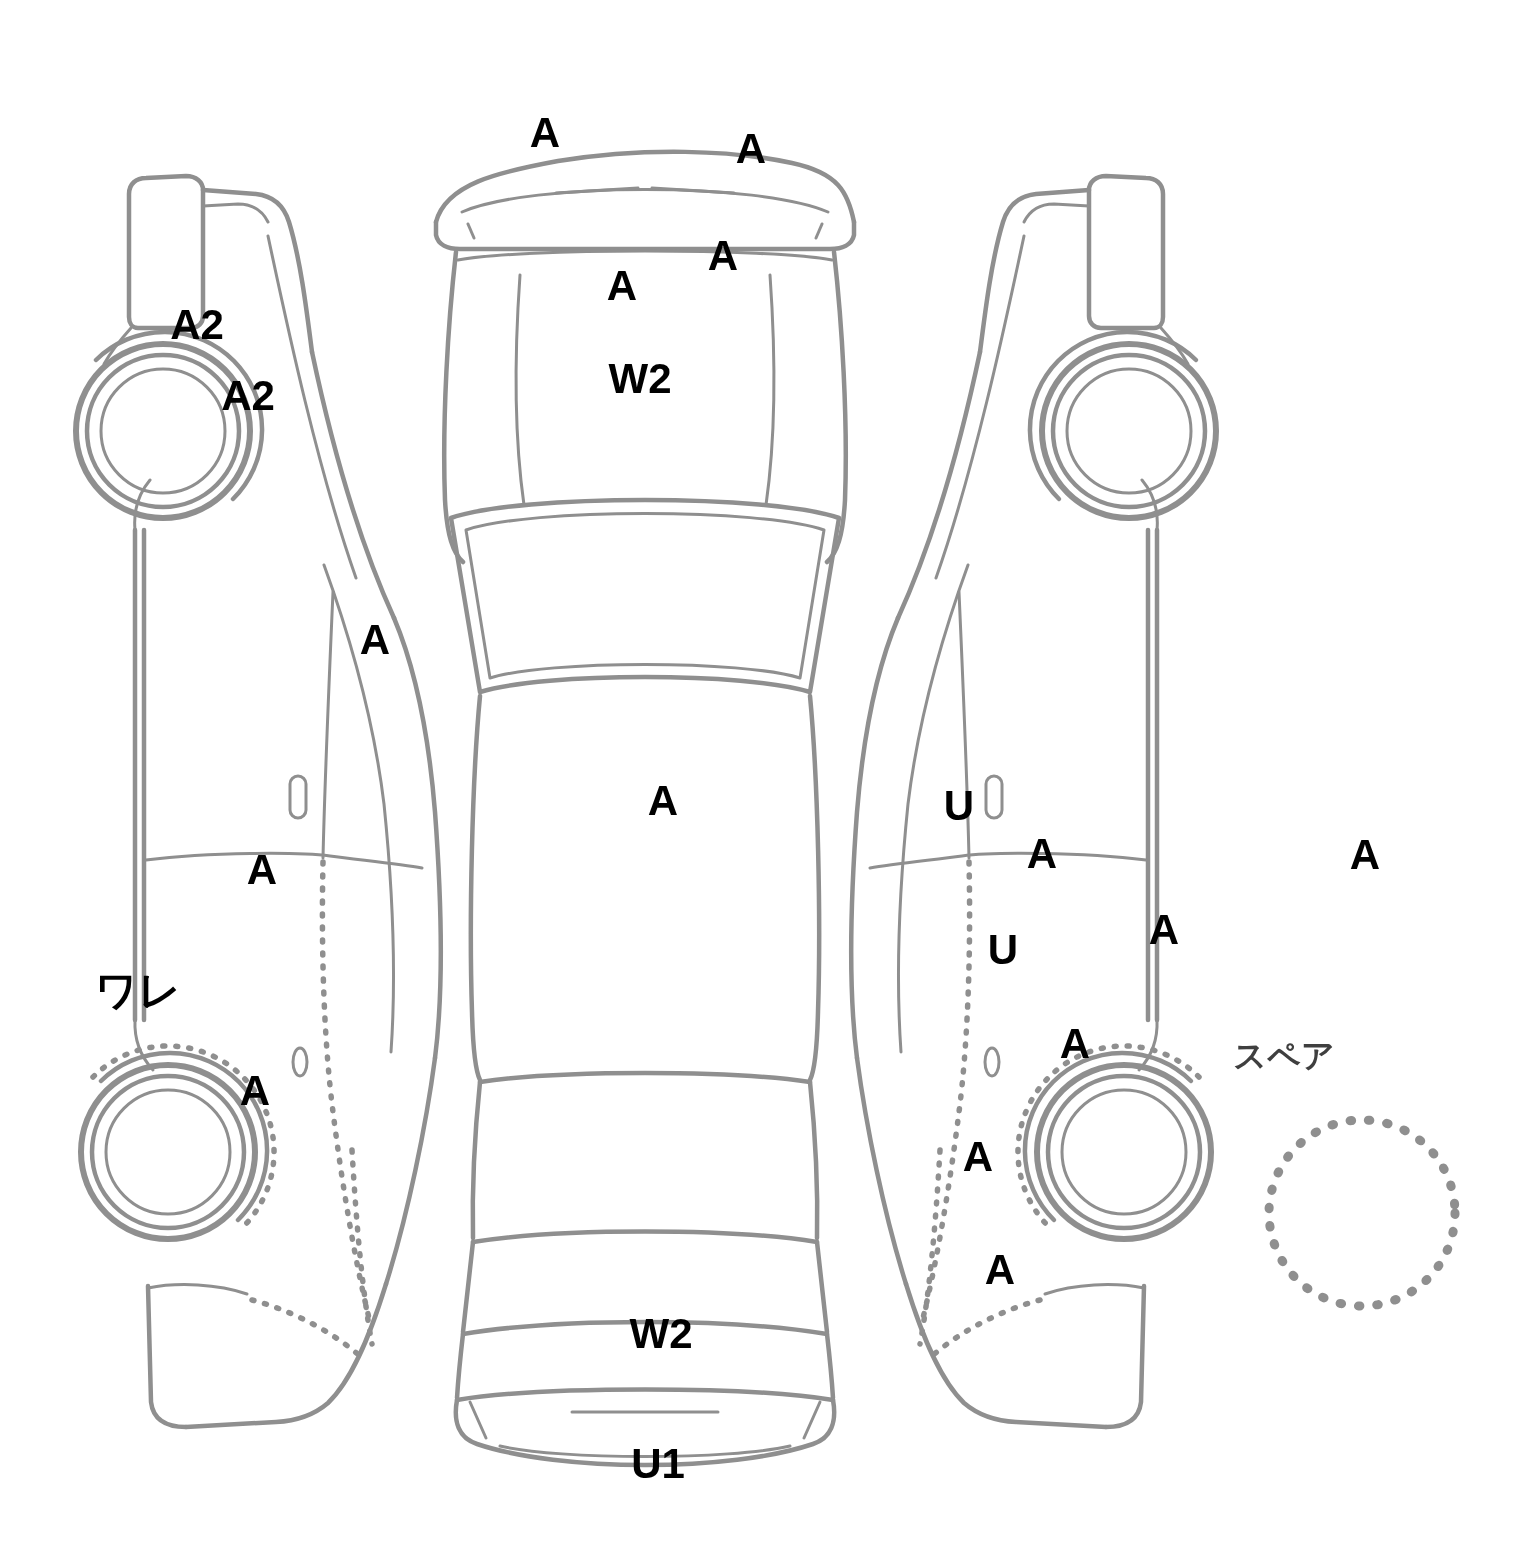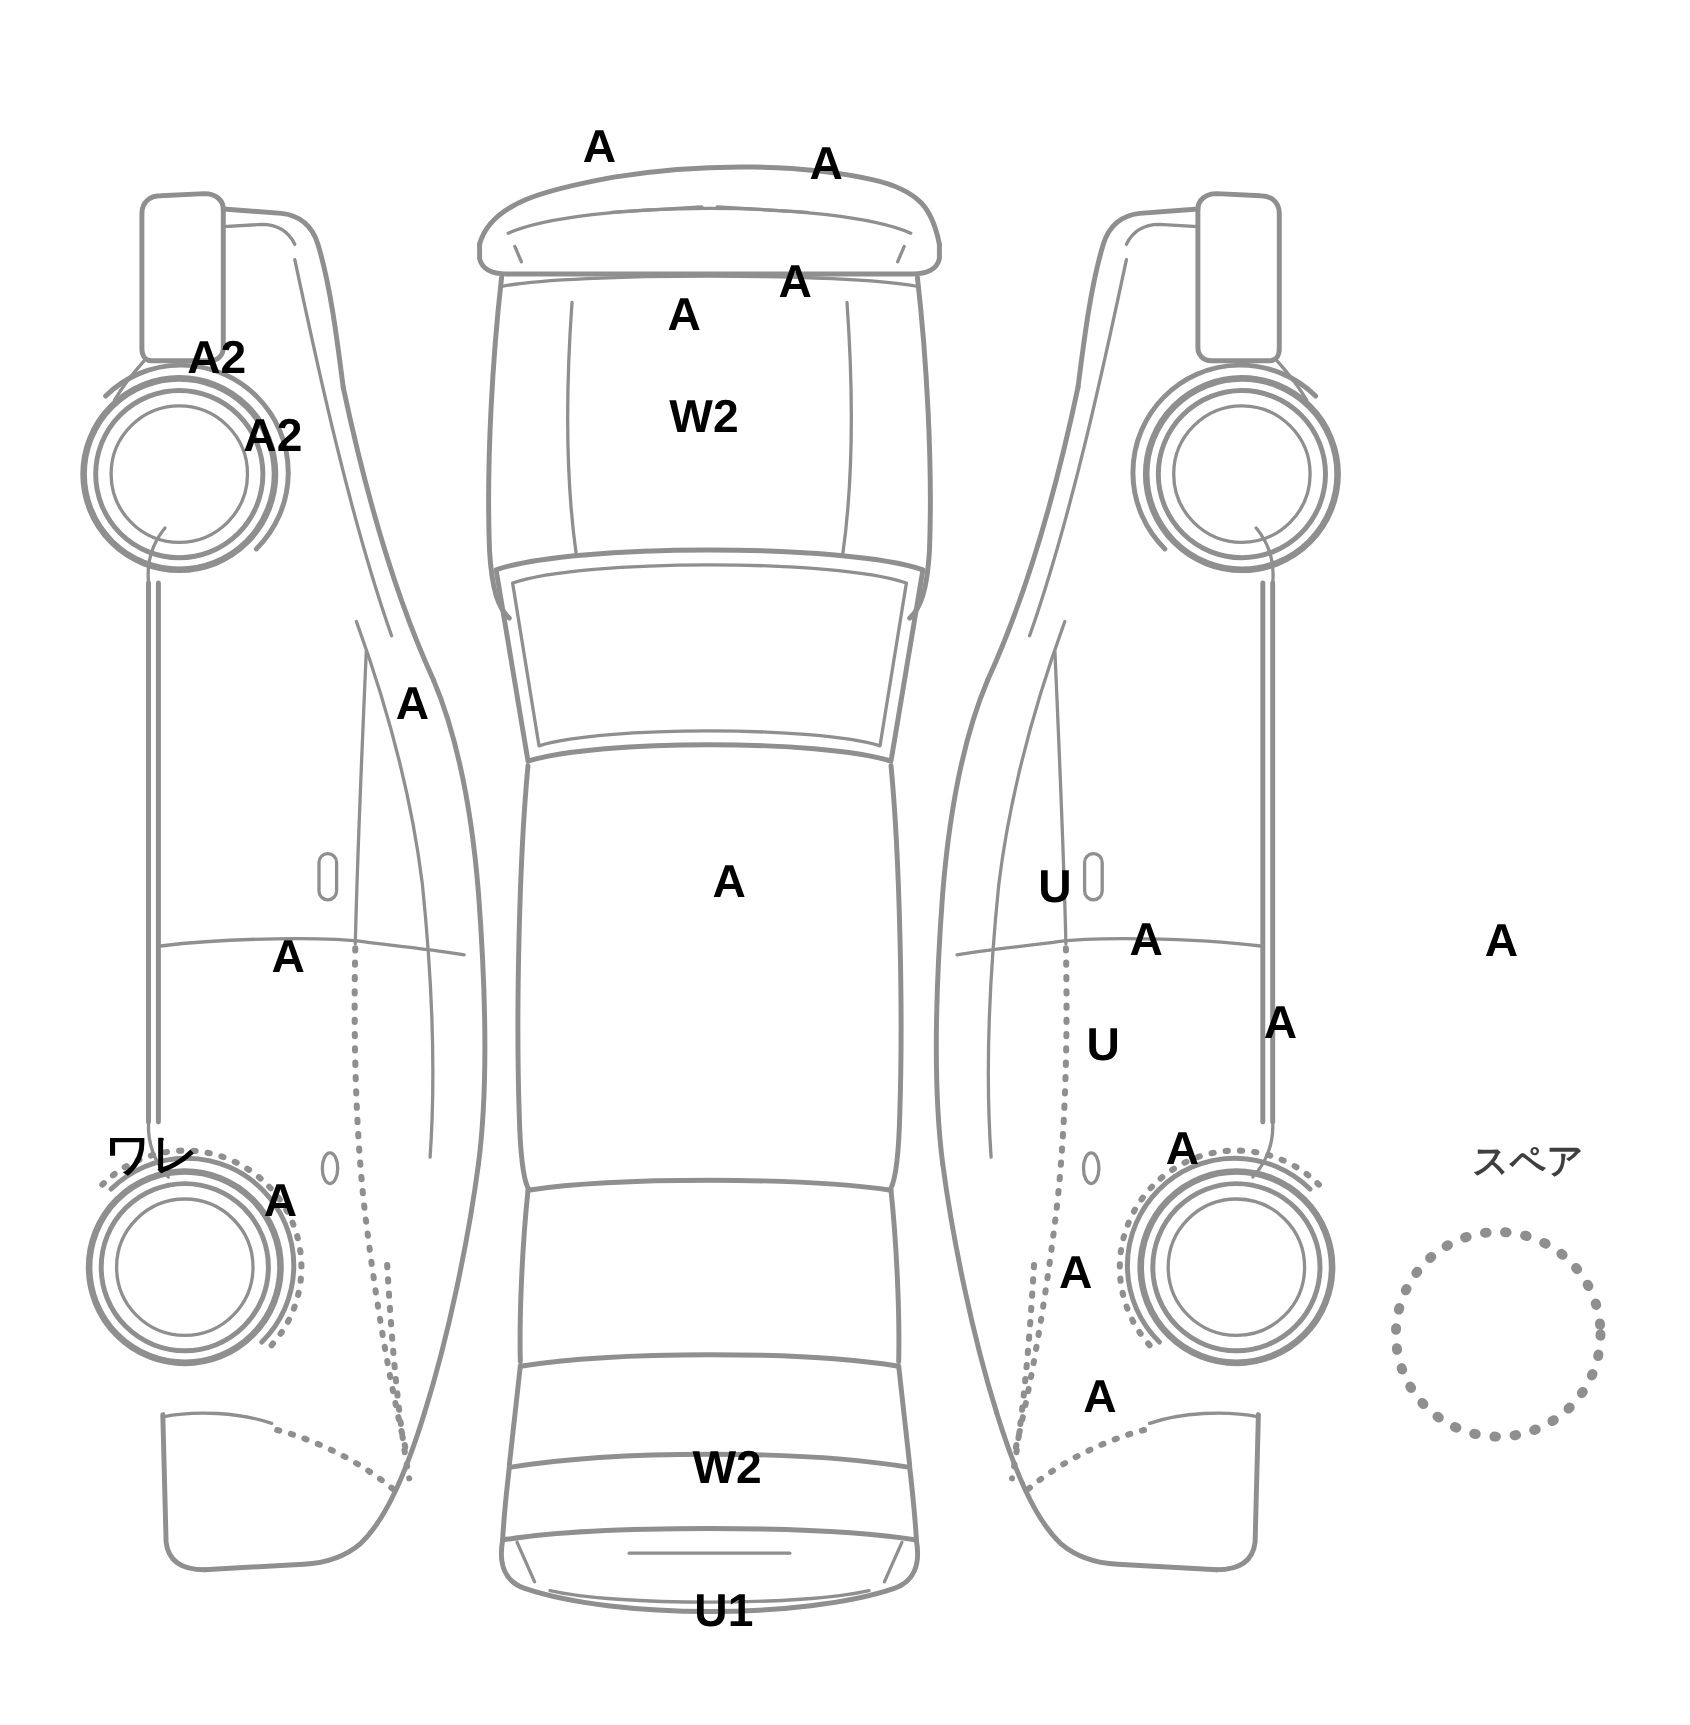--- a/index.html
+++ b/index.html
@@ -129,22 +129,22 @@
       <div class="code" style="left: 197px; top: 325px;">A2</div>
       <div class="code" style="left: 248px; top: 396px;">A2</div>
       <div class="code" style="left: 375px; top: 640px;">A</div>
       <div class="code" style="left: 663px; top: 801px;">A</div>
       <div class="code" style="left: 262px; top: 870px;">A</div>
       <div class="code" style="left: 959px; top: 806px;">U</div>
       <div class="code" style="left: 1042px; top: 854px;">A</div>
       <div class="code" style="left: 1365px; top: 855px;">A</div>
       <div class="code" style="left: 1164px; top: 930px;">A</div>
       <div class="code" style="left: 1003px; top: 950px;">U</div>
-      <div class="code" style="left: 138px; top: 1050px;">ワレ</div>
+      <div class="code" style="left: 138px; top: 991px;">ワレ</div>
       <div class="code" style="left: 1075px; top: 1044px;">A</div>
       <div class="code" style="left: 255px; top: 1091px;">A</div>
       <div class="code" style="left: 978px; top: 1157px;">A</div>
       <div class="code" style="left: 1000px; top: 1270px;">A</div>
       <div class="code" style="left: 661px; top: 1334px;">W2</div>
       <div class="code" style="left: 658px; top: 1464px;">U1</div>
-      <div class="code caption" style="left: 1389px; top: 1055px;">スペア</div>
+      <div class="code caption" style="left: 1284px; top: 1055px;">スペア</div>
     </div>
 </div>
 
 </body></html>

